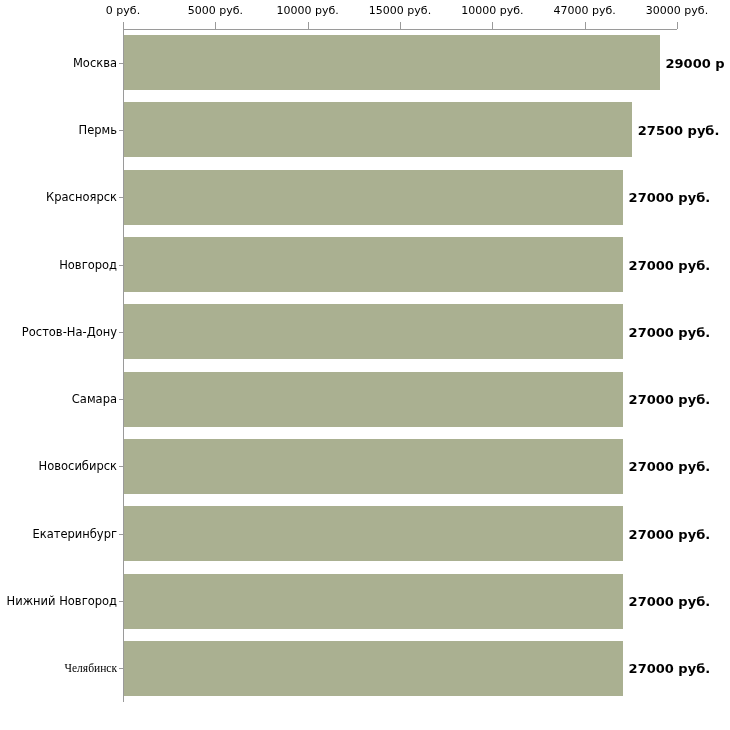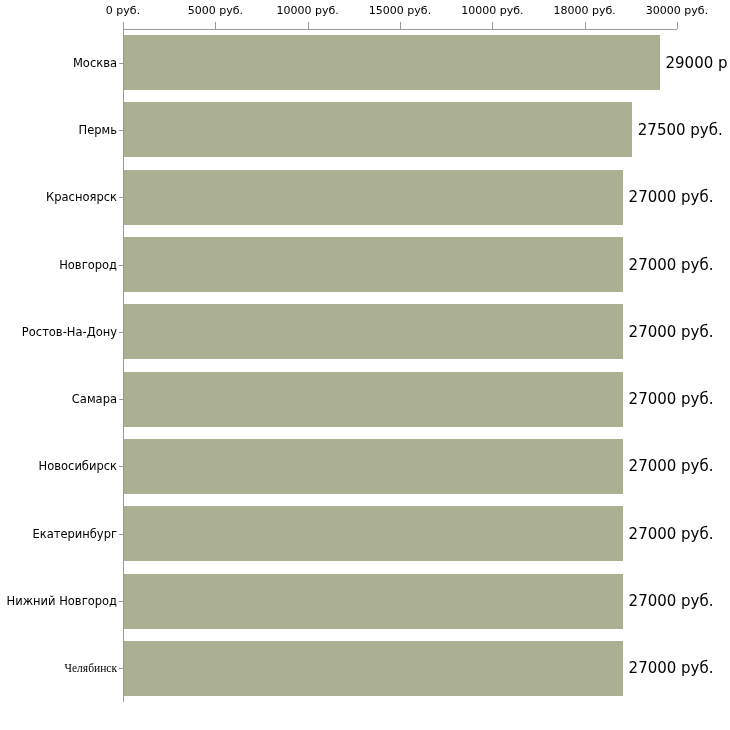--- a/index.html
+++ b/index.html
@@ -61,23 +61,24 @@
     position: absolute;
     left: 0;
     top: 0;
     height: 100%;
     background: #aab091;
   }
   .bar-value {
     position: absolute;
     top: 50%;
     transform: translateY(-50%);
-    font-size: 15px;
+    font-size: 13px;
     white-space: nowrap;
     color: #000;
+    font-weight: bold;
   }
   .y-cat {
     position: absolute;
     font-size: 11.5px;
     white-space: nowrap;
     color: #000;
     text-align: right;
     transform: translateY(-50%);
   }
 </style>
@@ -93,21 +94,21 @@
       <div class="tick-label" style="left: 123px; top: 4px; position: absolute;">0 руб.</div>
       <div class="tick" style="left: 215.333px; top: 22px; position: absolute;"></div>
       <div class="tick-label" style="left: 215.333px; top: 4px; position: absolute;">5000 руб.</div>
       <div class="tick" style="left: 307.667px; top: 22px; position: absolute;"></div>
       <div class="tick-label" style="left: 307.667px; top: 4px; position: absolute;">10000 руб.</div>
       <div class="tick" style="left: 400px; top: 22px; position: absolute;"></div>
       <div class="tick-label" style="left: 400px; top: 4px; position: absolute;">15000 руб.</div>
       <div class="tick" style="left: 492.333px; top: 22px; position: absolute;"></div>
       <div class="tick-label" style="left: 492.333px; top: 4px; position: absolute;">10000 руб.</div>
       <div class="tick" style="left: 584.667px; top: 22px; position: absolute;"></div>
-      <div class="tick-label" style="left: 584.667px; top: 4px; position: absolute;">18000 руб.</div>
+      <div class="tick-label" style="left: 584.667px; top: 4px; position: absolute;">47000 руб.</div>
       <div class="tick" style="left: 677px; top: 22px; position: absolute;"></div>
       <div class="tick-label" style="left: 677px; top: 4px; position: absolute;">30000 руб.</div>
     </div>
 
   <div class="plot-area">
     <div id="bars">
         <div class="row" style="top: 6.15px; height: 55px;">
           <div class="bar" style="width: 535.533px; background: rgb(170, 176, 145);"></div>
           <div class="bar-value" style="left: 541.533px;">29000 р</div>
         </div>

